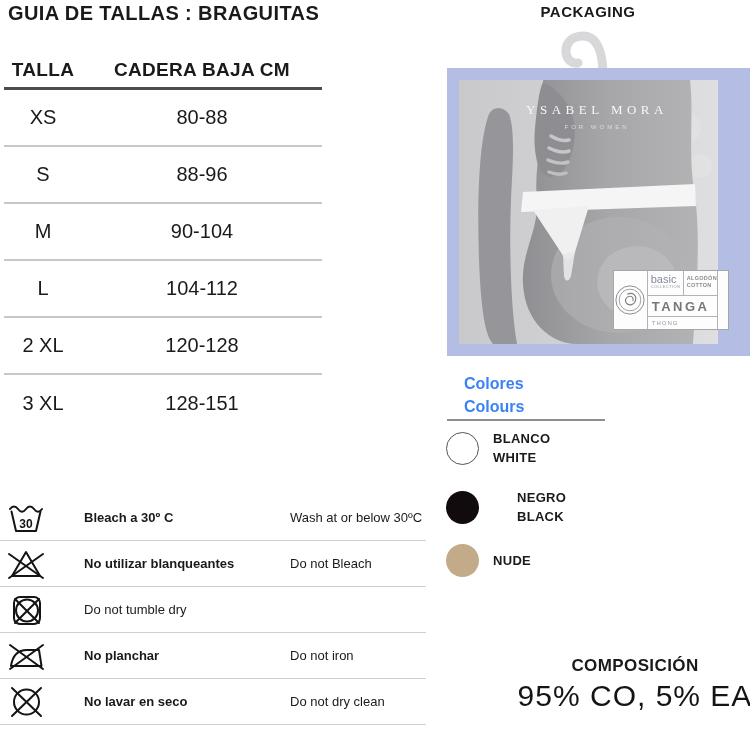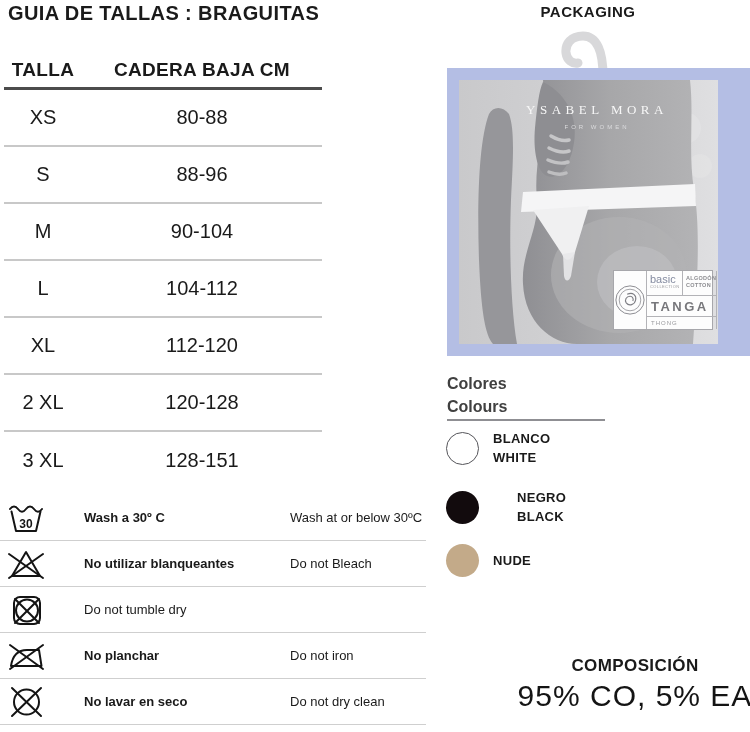--- a/index.html
+++ b/index.html
@@ -50,21 +50,21 @@
   .hanger { position:absolute; left:545px; top:22px; }
 
   .pack-card {
     position:absolute; left:447px; top:68px;
     width:307px; height:288px; padding:12px;
     background:#b4bee4;
   }
   .pack-photo { display:block; width:259px; height:264px; }
 
   .pack-label {
-    position:absolute; left:613px; top:270px; width:100px; height:60px;
+    position:absolute; left:613px; top:270px; width:116px; height:60px;
     background:#fdfdfd; border:1px solid #a7a7ab; display:flex;
   }
   .pl-stamp {
     width:40px; border-right:1px solid #b3b3b7;
     display:flex; align-items:center; justify-content:center;
   }
   .pl-main { flex:1; display:flex; flex-direction:column; }
   .pl-row1 { height:25px; border-bottom:1px solid #b3b3b7; display:flex; }
   .pl-basic { width:36px; border-right:1px solid #b3b3b7; padding:3px 0 0 3px; }
   .pl-basic-word { font-size:11px; line-height:10px; color:#848ba0; }
@@ -72,22 +72,22 @@
   .pl-material { flex:1; padding:4px 0 0 3px; font-size:5.5px; line-height:7px;
                  letter-spacing:.3px; color:#8d8d91; font-weight:bold; }
   .pl-row2 { height:21px; border-bottom:1px solid #b3b3b7;
              display:flex; align-items:center; padding-left:4px;
              font-size:13px; letter-spacing:2.5px; color:#77777b; font-weight:bold; }
   .pl-row3 { flex:1; display:flex; align-items:center; padding-left:4px;
              font-size:6px; letter-spacing:1px; color:#99999d; }
   .pl-right { width:13px; border-left:1px solid #b3b3b7; }
 
   .colors-heading {
-    position:absolute; left:447px; top:372px;
-    font-size:16px; font-weight:bold; line-height:23px; color:#404040;
+    position:absolute; left:464px; top:372px;
+    font-size:16px; font-weight:bold; line-height:23px; color:#3b82f6;
   }
   .colors-underline {
     position:absolute; left:447px; top:419px; width:158px; height:2px;
     background:#8f8f93;
   }
   .swatches { position:absolute; left:446px; top:429px; width:280px; }
   .swatch-row { display:flex; align-items:center; height:38px; }
   .swatch-row.gap-a { margin-bottom:21px; }
   .swatch-row.gap-b { margin-bottom:15px;gap:24px; }
   .swatch-circle {
@@ -120,44 +120,40 @@
   </div>
   <div class="st-row">
     <span class="st-size">M</span>
     <span class="st-range">90-104</span>
   </div>
   <div class="st-row">
     <span class="st-size">L</span>
     <span class="st-range">104-112</span>
   </div>
   <div class="st-row">
-    <span class="st-size">XL</span>
-    <span class="st-range">112-120</span>
-  </div>
-  <div class="st-row">
     <span class="st-size">2 XL</span>
     <span class="st-range">120-128</span>
   </div>
   <div class="st-row">
     <span class="st-size">3 XL</span>
     <span class="st-range">128-151</span>
   </div>
 </div>
 
 <div class="care-table">
 
   <div class="care-row">
     <span class="care-icon">
       <svg width="40" height="34" viewBox="0 0 40 34" fill="none" stroke="#141414" stroke-width="2" stroke-linecap="round" stroke-linejoin="round">
         <path d="M3,8 C5.5,4.5 8.5,4.5 11,8 C13.5,11.5 16.5,11.5 19,8 C21.5,4.5 24.5,4.5 27,8 C29.5,11.5 32.5,11.5 35,8"></path>
         <path d="M4.5,10.5 L9,30 L29,30 L33.5,10.5"></path>
         <text x="19" y="26.5" text-anchor="middle" font-size="12" font-weight="bold" fill="#141414" stroke="none" font-family="Liberation Sans, sans-serif">30</text>
       </svg>
     </span>
-    <span class="care-es">Wash a 30º C</span>
+    <span class="care-es">Bleach a 30º C</span>
     <span class="care-en">Wash at or below 30ºC</span>
   </div>
 
   <div class="care-row">
     <span class="care-icon">
       <svg width="40" height="34" viewBox="0 0 40 34" fill="none" stroke="#141414" stroke-width="2" stroke-linecap="round" stroke-linejoin="round">
         <path d="M19,5 L5,29 L33,29 Z"></path>
         <path d="M2,7 L36,31"></path>
           <path d="M36,7 L2,31"></path>
       </svg>

